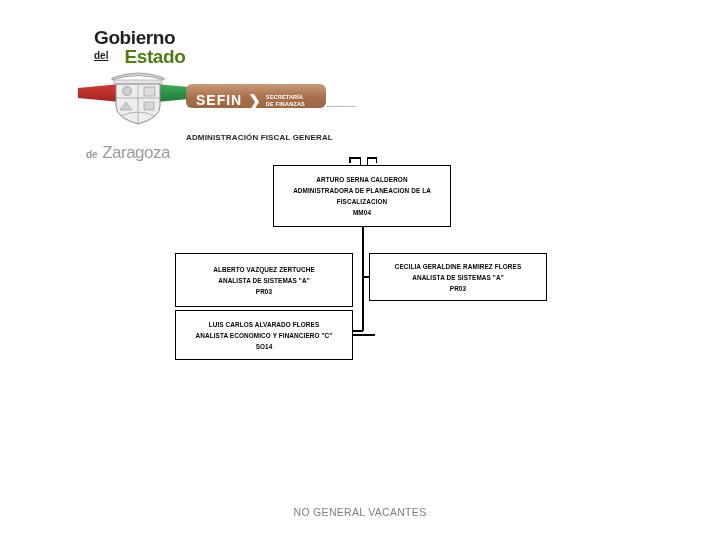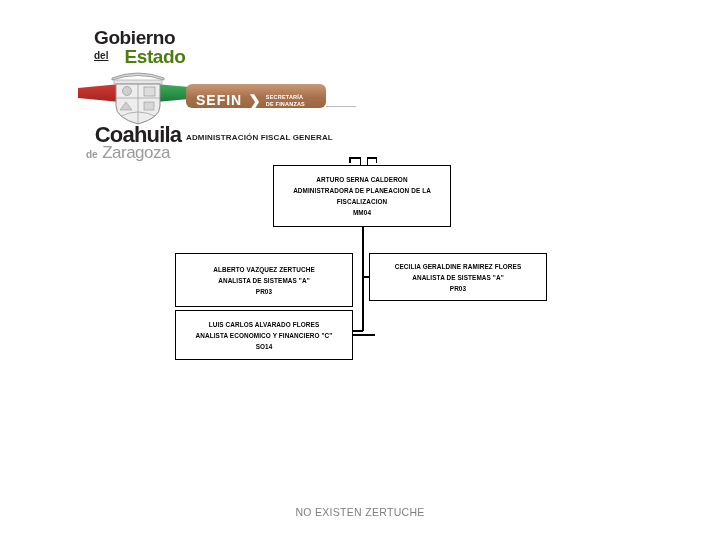--- a/index.html
+++ b/index.html
@@ -294,21 +294,20 @@
         <line x1="30" y1="20" x2="30" y2="60" stroke="#9a9a9a" stroke-width="0.7"></line>
         <line x1="8" y1="34" x2="52" y2="34" stroke="#9a9a9a" stroke-width="0.7"></line>
         <circle cx="19" cy="27" r="4.5" fill="#cfcfcf" stroke="#8c8c8c" stroke-width="0.6"></circle>
         <rect x="36" y="23" width="11" height="9" fill="#dcdcdc" stroke="#8c8c8c" stroke-width="0.6"></rect>
         <path d="M13 52 Q30 44 47 52" fill="none" stroke="#9a9a9a" stroke-width="0.7"></path>
         <path d="M18 38 L24 46 L12 46 Z" fill="#cfcfcf" stroke="#8c8c8c" stroke-width="0.5"></path>
         <rect x="36" y="38" width="10" height="8" fill="#d6d6d6" stroke="#8c8c8c" stroke-width="0.5"></rect>
       </svg>
     </div>
 
-    <div id="coahuila-word">Coahuila</div>
 
     <div id="zaragoza-row">
       <span id="de-word">de</span>
       <span id="zaragoza-word">Zaragoza</span>
     </div>
   </div>
 
   <div id="sefin-block">
     <div id="sefin-bar">
       <span id="sefin-text">SEFIN</span>
@@ -357,13 +356,13 @@
     <div class="line">PR03</div>
   </div>
 
   <div class="node" id="node-luis">
     <div class="line">LUIS CARLOS ALVARADO FLORES</div>
     <div class="line">ANALISTA ECONOMICO Y FINANCIERO "C"</div>
     <div class="line">SO14</div>
   </div>
 </div>
 
-<div id="footer-note">NO EXISTEN ZERTUCHE</div>
+<div id="footer-note">NO GENERAL VACANTES</div>
 
 </body></html>

